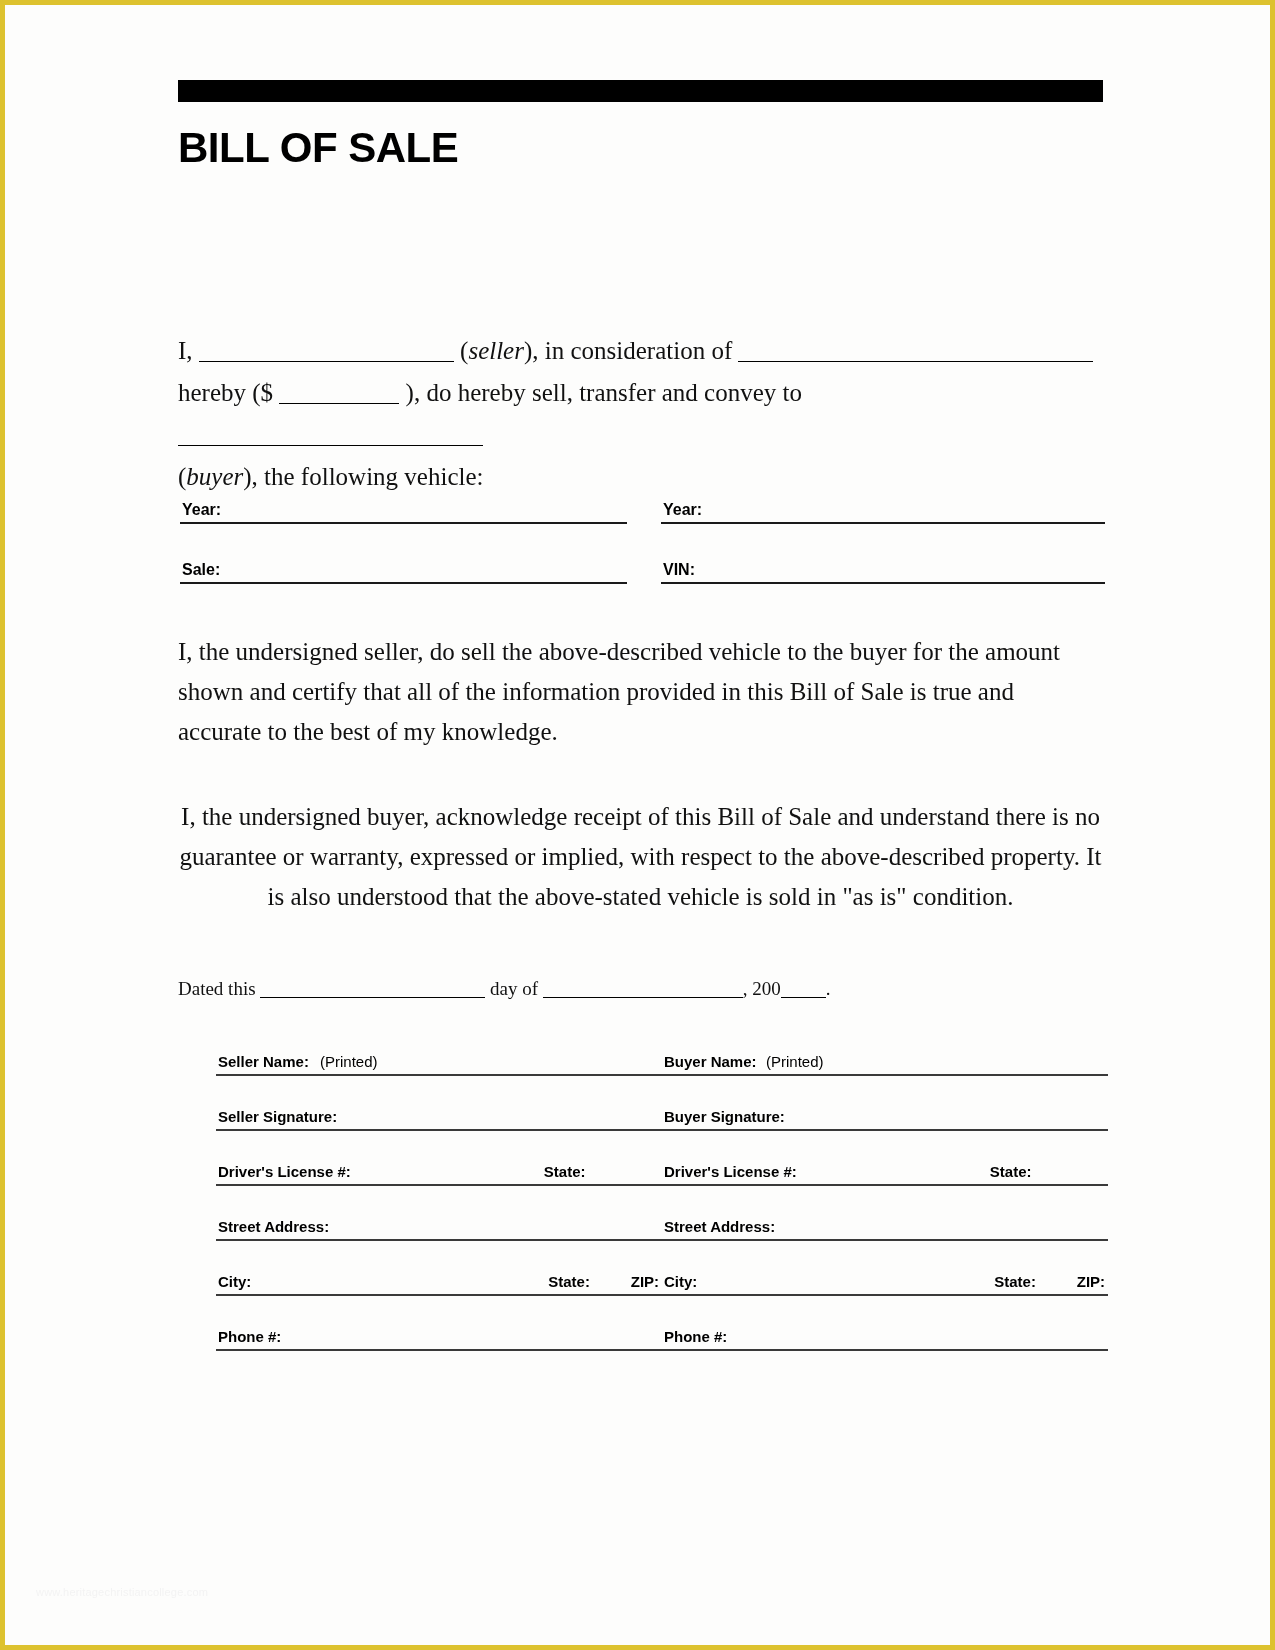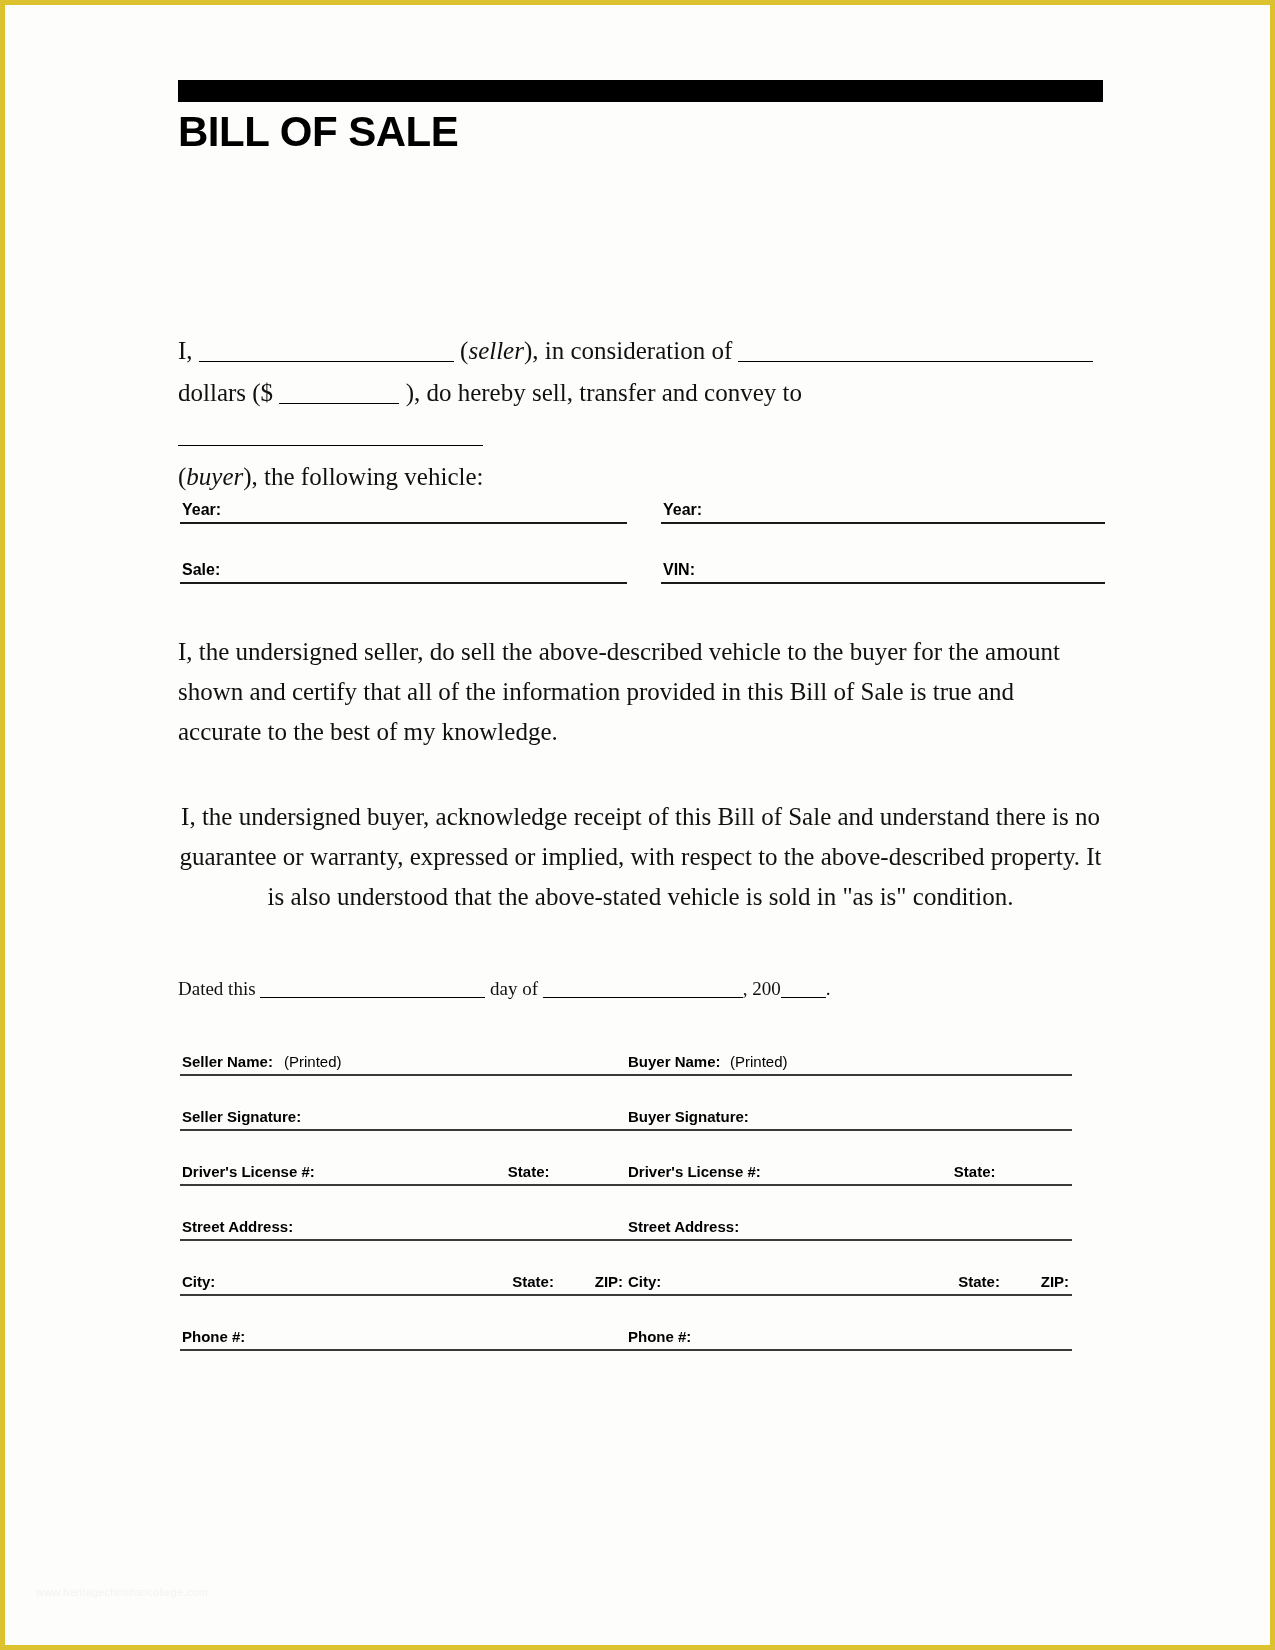--- a/index.html
+++ b/index.html
@@ -44,21 +44,21 @@
     width: 925px;
     height: 22px;
     background: #000000;
   }
   .doc-title {
     font-family: "Liberation Sans", "DejaVu Sans", sans-serif;
     font-weight: bold;
     font-size: 42px;
     letter-spacing: -0.5px;
     color: #000;
-    margin-top: 8px;
+    margin-top: 24px;
     line-height: 1.05;
   }
 
   
   .intro {
     position: absolute;
     left: 178px;
     top: 330px;
     width: 930px;
     font-size: 25px;
@@ -135,21 +135,21 @@
   .fill-month{ width: 200px; }
   .fill-year { width: 45px; }
 
   
   .sig-area {
     position: absolute;
     left: 180px;
     top: 1046px;
     width: 928px;
     display: flex;
-    justify-content: flex-start;
+    justify-content: flex-end;
   }
   .sig-col { width: 446px; }
 
   .sig-field {
     position: relative;
     border-bottom: 2.5px solid #3a3a3a;
     height: 30px;
     margin-bottom: 25px;
   }
   .sig-label {
@@ -199,21 +199,21 @@
     <div class="header-bar"></div>
     <div class="doc-title">BILL OF SALE</div>
   </div>
 
   <div class="intro">
     <span>I,</span>
     <span class="fill fill-seller"></span>
     <span>(</span><span class="ital">seller</span><span>), in consideration of</span>
     <span class="fill fill-amount"></span>
     <br>
-    <span>dollars ($</span>
+    <span>hereby ($</span>
     <span class="fill fill-dollars"></span>
     <span>), do hereby sell, transfer and convey to</span>
     <span class="fill fill-buyer"></span>
     <br>
     <span>(</span><span class="ital">buyer</span><span>), the following vehicle:</span>
   </div>
 
   <div class="vehicle">
     <div class="veh-row">
       <div class="veh-cell left">

